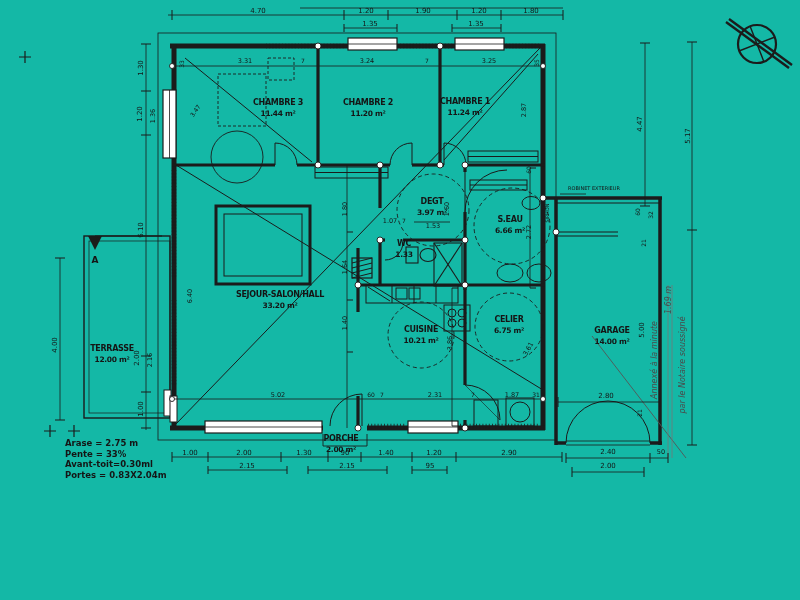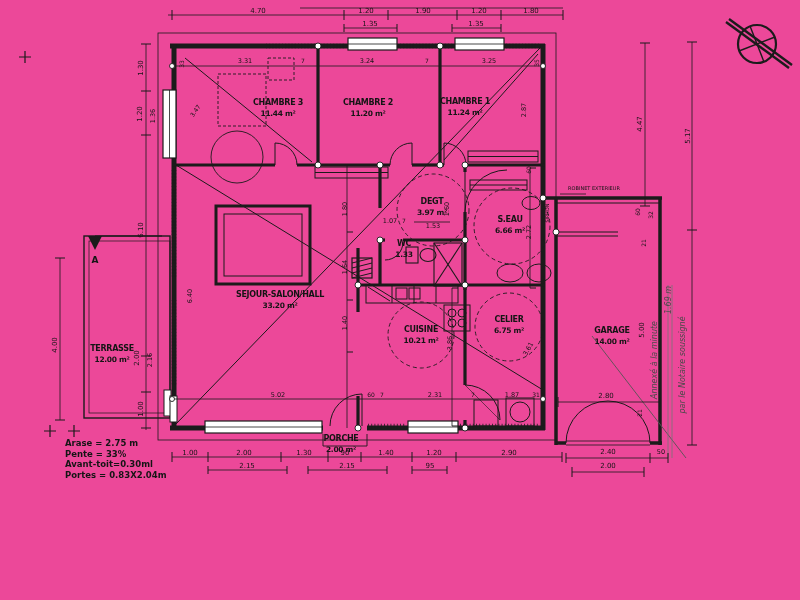--- a/index.html
+++ b/index.html
@@ -1,16 +1,16 @@
 <!DOCTYPE html>
 <html><head>
 <meta charset="utf-8">
 <style>
   html,body{margin:0;padding:0;background:#ffffff;}
-  .stage{position:relative;width:800px;height:600px;background:#ec4899;overflow:hidden;
+  .stage{position:relative;width:800px;height:600px;background:#14b8a6;overflow:hidden;
          font-family:"DejaVu Sans", sans-serif;}
   svg{position:absolute;left:0;top:0;}
   svg text{fill:#151515;font-family:"DejaVu Sans", sans-serif;}
   text.room{font-weight:bold;letter-spacing:-0.3px;}
   text.note{font-weight:bold;}
   text.stamp{fill:#4a4a4a;font-style:italic;}
   .ln{stroke:#1b1b1b;fill:none;}
 </style>
 </head>
 <body>

